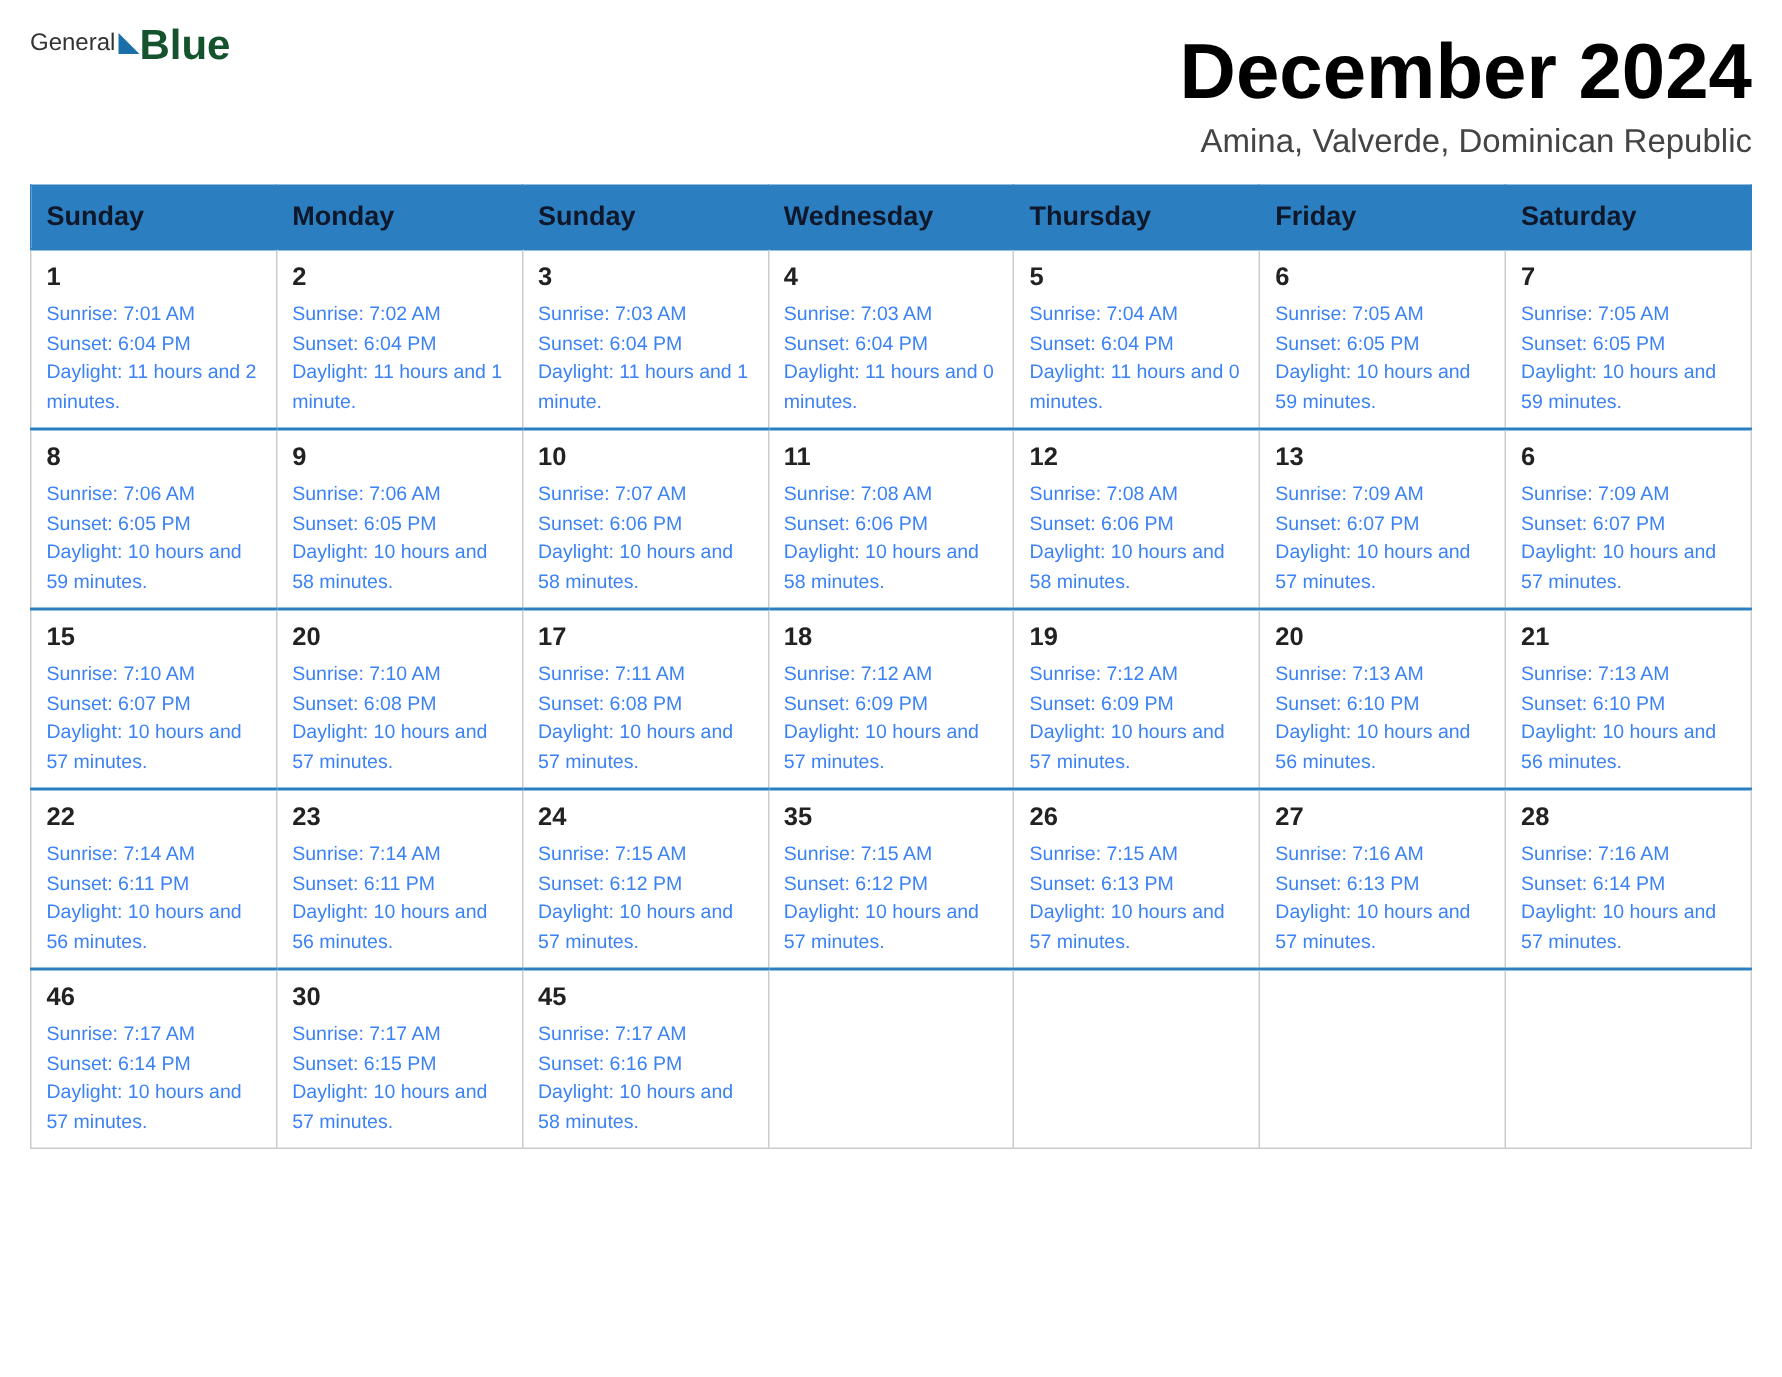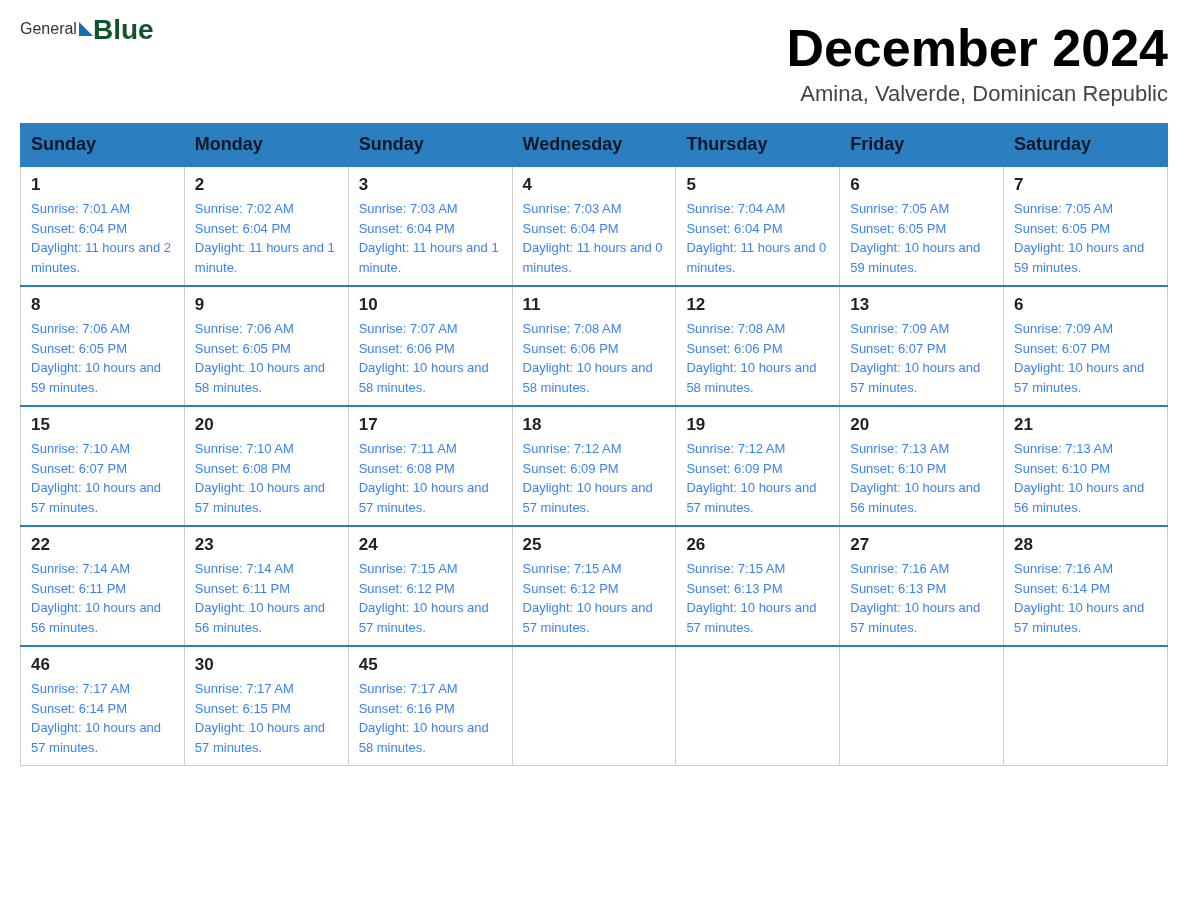--- a/index.html
+++ b/index.html
@@ -177,21 +177,21 @@
         <td><span class="day-num">21</span>
         <span class="day-info">Sunrise: 7:13 AM<br>Sunset: 6:10 PM<br>Daylight: 10 hours and 56 minutes.</span></td>
       </tr>
       <tr>
         <td><span class="day-num">22</span>
         <span class="day-info">Sunrise: 7:14 AM<br>Sunset: 6:11 PM<br>Daylight: 10 hours and 56 minutes.</span></td>
         <td><span class="day-num">23</span>
         <span class="day-info">Sunrise: 7:14 AM<br>Sunset: 6:11 PM<br>Daylight: 10 hours and 56 minutes.</span></td>
         <td><span class="day-num">24</span>
         <span class="day-info">Sunrise: 7:15 AM<br>Sunset: 6:12 PM<br>Daylight: 10 hours and 57 minutes.</span></td>
-        <td><span class="day-num">25</span>
+        <td><span class="day-num">35</span>
         <span class="day-info">Sunrise: 7:15 AM<br>Sunset: 6:12 PM<br>Daylight: 10 hours and 57 minutes.</span></td>
         <td><span class="day-num">26</span>
         <span class="day-info">Sunrise: 7:15 AM<br>Sunset: 6:13 PM<br>Daylight: 10 hours and 57 minutes.</span></td>
         <td><span class="day-num">27</span>
         <span class="day-info">Sunrise: 7:16 AM<br>Sunset: 6:13 PM<br>Daylight: 10 hours and 57 minutes.</span></td>
         <td><span class="day-num">28</span>
         <span class="day-info">Sunrise: 7:16 AM<br>Sunset: 6:14 PM<br>Daylight: 10 hours and 57 minutes.</span></td>
       </tr>
       <tr>
         <td><span class="day-num">46</span>

